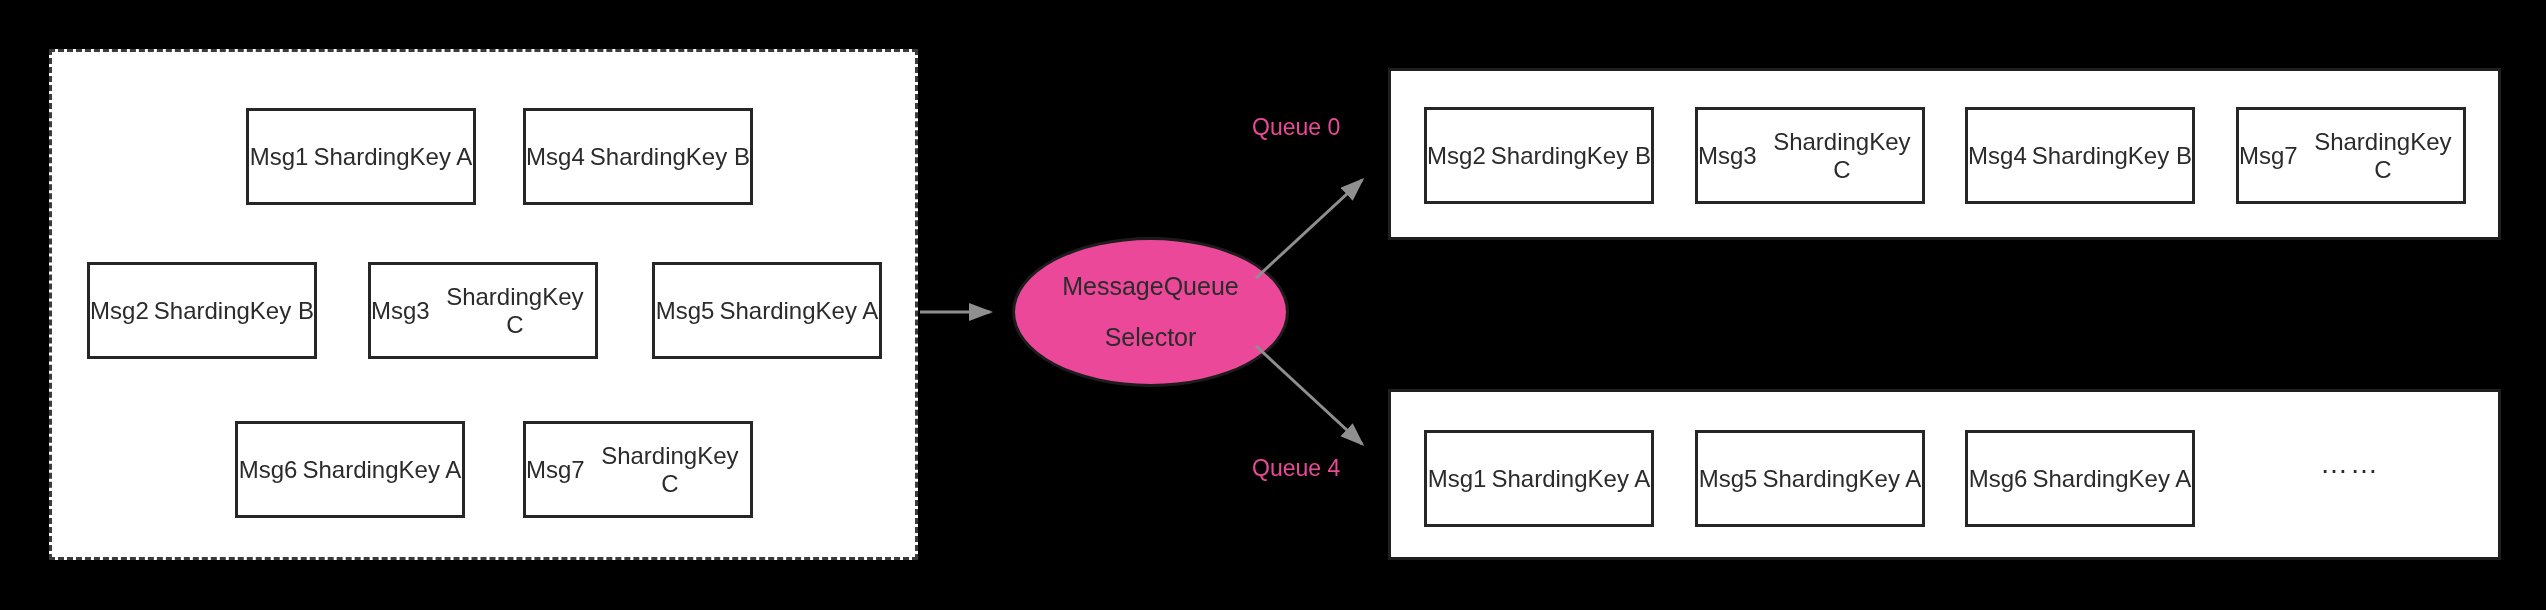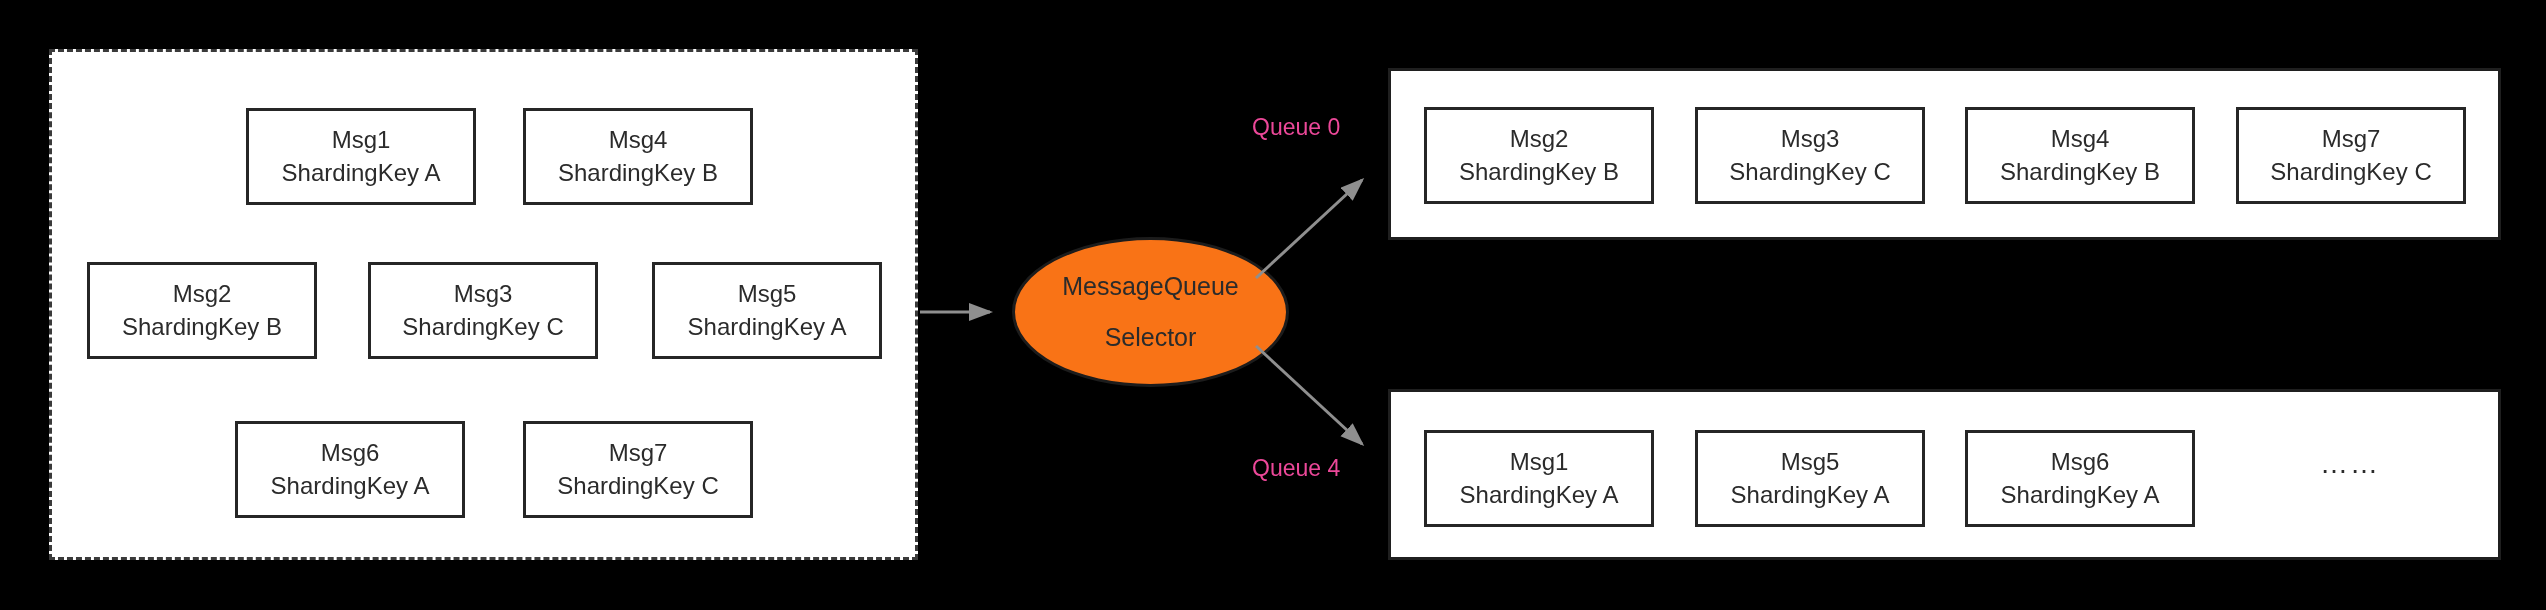--- a/index.html
+++ b/index.html
@@ -27,35 +27,35 @@
     box-sizing: border-box;
   }
   .msg-box {
     position: absolute;
     width: 230px;
     height: 97px;
     background: #ffffff;
     border: 3px solid #262626;
     box-sizing: border-box;
     display: flex;
-    flex-direction: column;
+    flex-direction: row;
     align-items: center;
     justify-content: center;
     gap: 5px;
     font-size: 24px;
     line-height: 1.15;
     text-align: center;
   }
   .selector-ellipse {
     position: absolute;
     left: 1012px;
     top: 237px;
     width: 277px;
     height: 150px;
-    background: #f97316;
+    background: #ec4899;
     border: 3px solid #1c1c1c;
     border-radius: 50%;
     box-sizing: border-box;
     display: flex;
     flex-direction: column;
     align-items: center;
     justify-content: center;
     gap: 22px;
     font-size: 25px;
     text-align: center;

